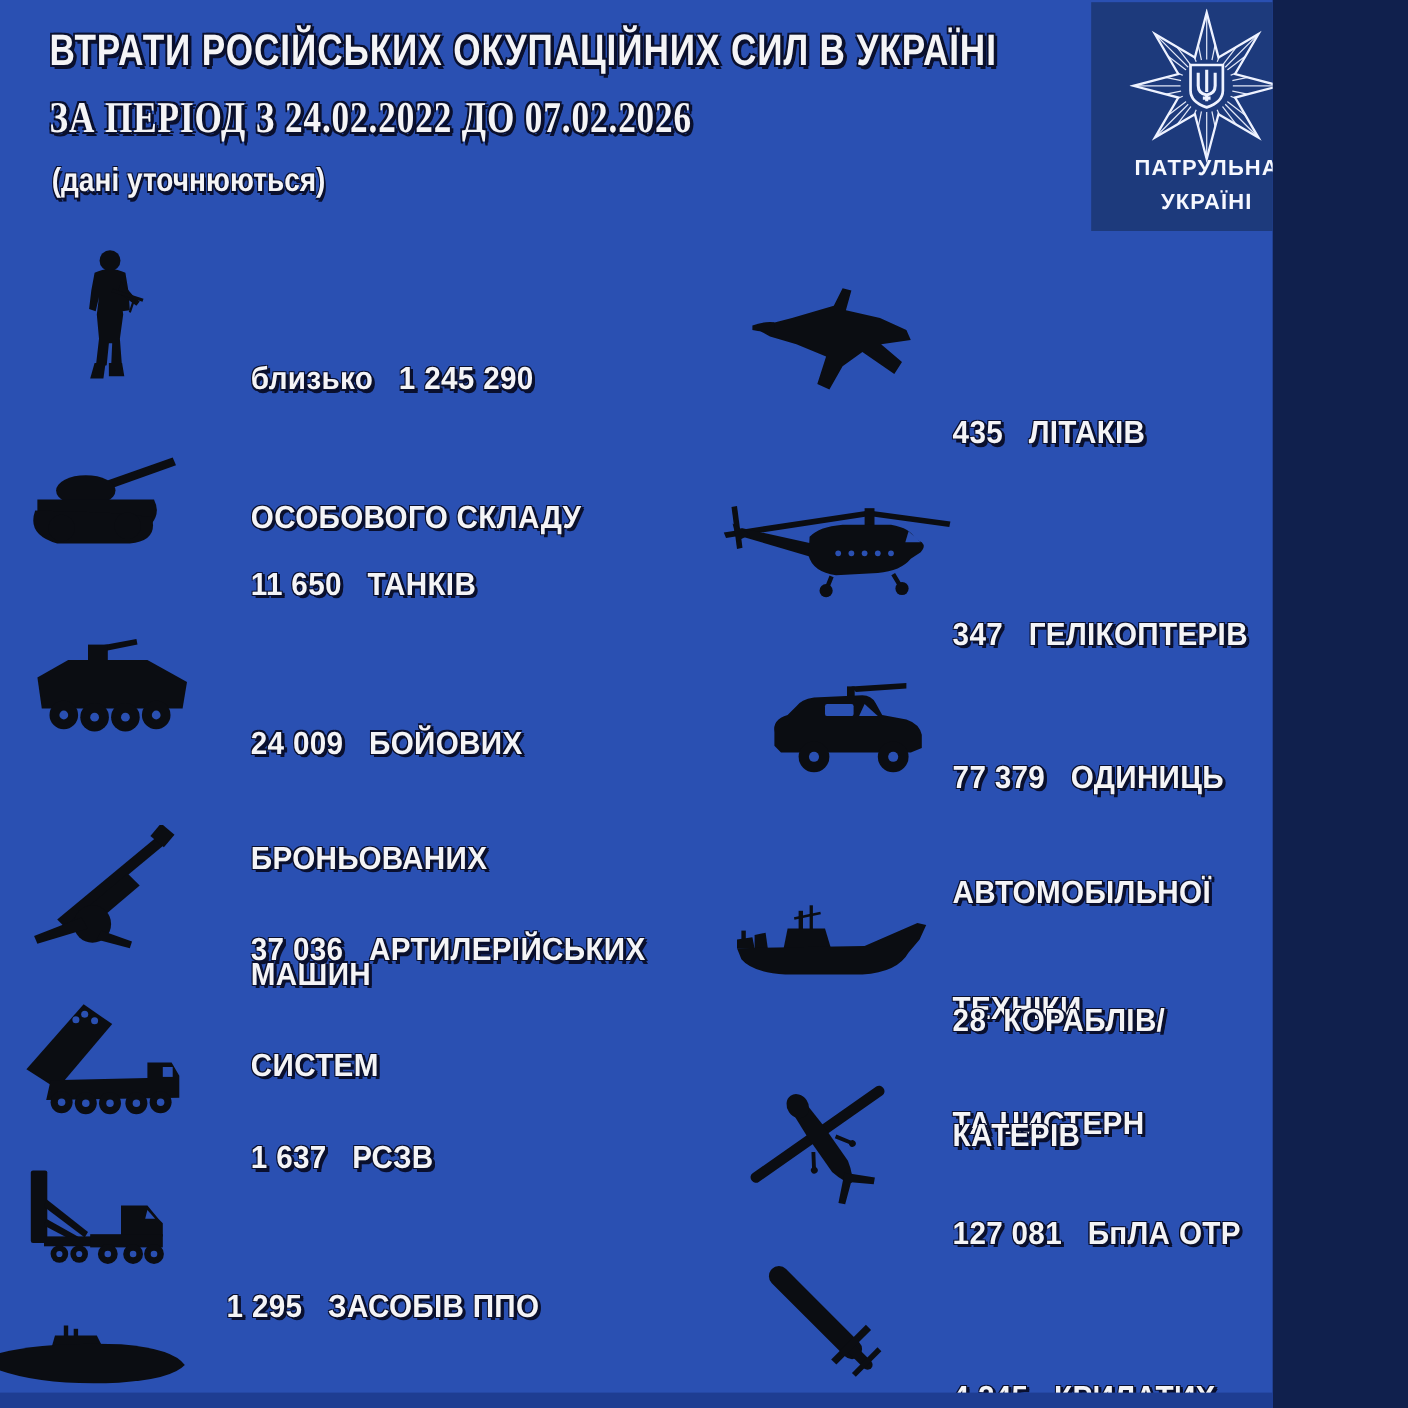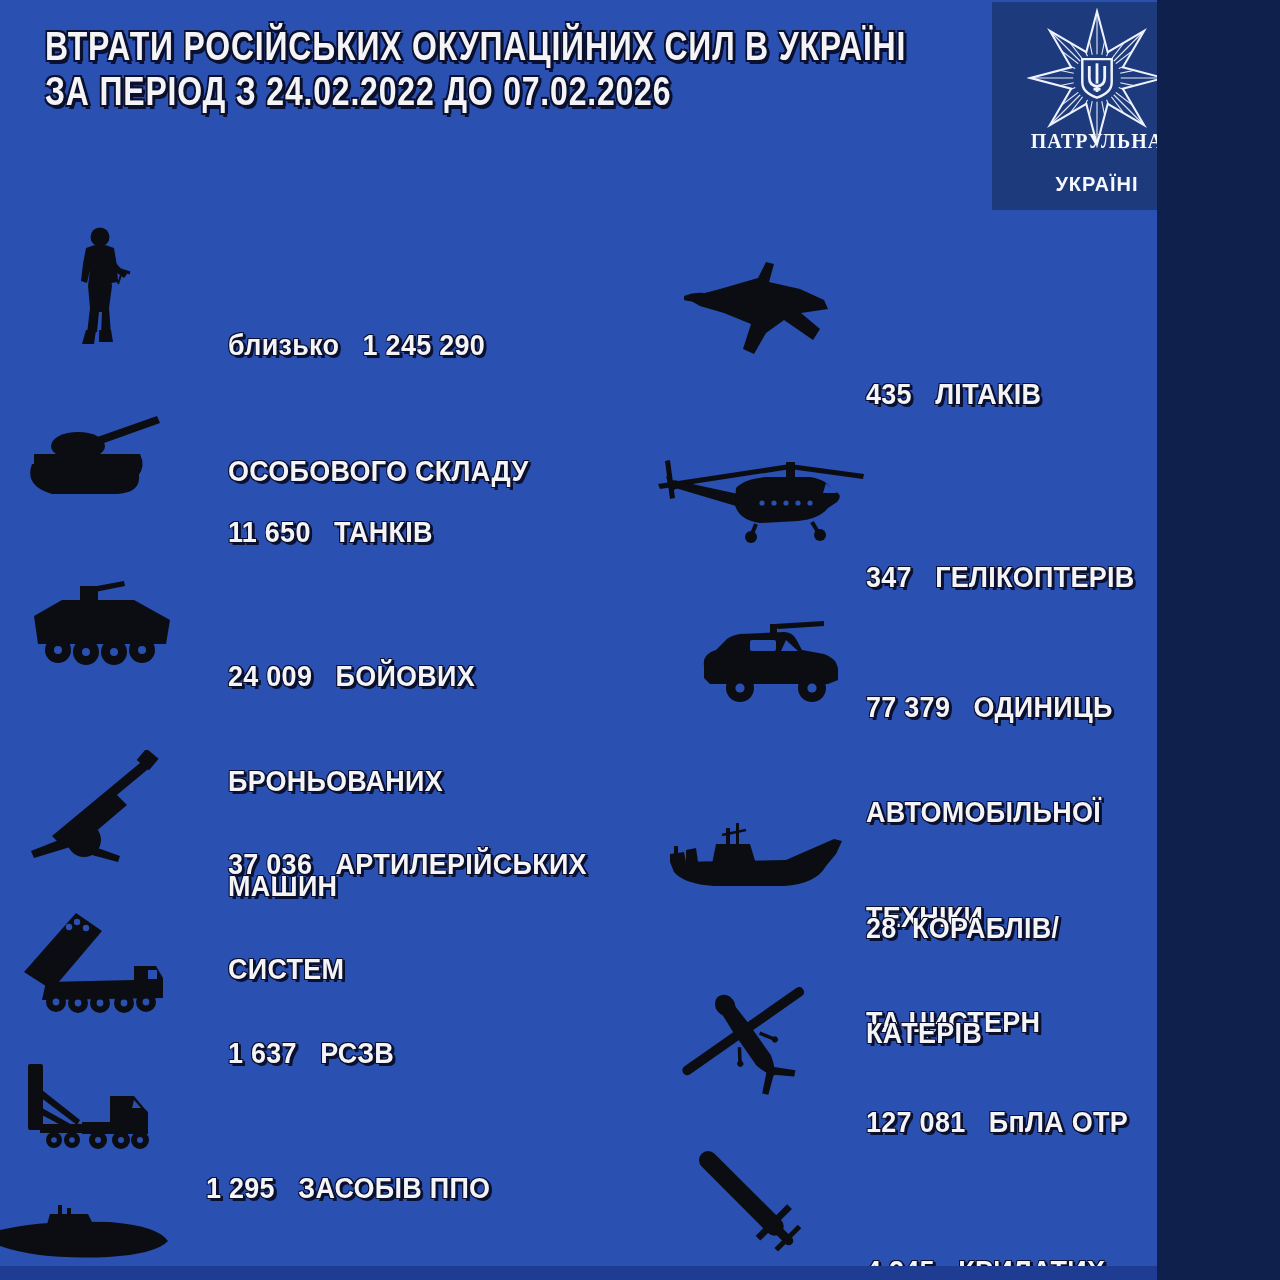--- a/index.html
+++ b/index.html
@@ -51,21 +51,24 @@
   }
   .star-wrap{position:absolute;left:35px;top:6px;width:140px;height:136px;}
 </style>
 </head>
 <body>
 
 <div class="canvas">
 
   <div class="abs" style="left:45px;top:24px;">
     <div><span class="title-line">ВТРАТИ РОСІЙСЬКИХ ОКУПАЦІЙНИХ СИЛ В УКРАЇНІ</span></div>
-    <div style=""><span class="title-line">ЗА ПЕРІОД З 24.02.2022 ДО 07.02.2026</span></div>
+    <div style="margin-top:14px;font-family:Liberation Serif, serif;"><span class="title-line">ЗА ПЕРІОД З 24.02.2022 ДО 07.02.2026</span></div>
+  </div>
+  <div class="abs" style="left:47px;top:148px;">
+    <span class="note-line">(дані уточнюються)</span>
   </div>
 
   <div class="logo-panel">
     <div class="star-wrap">
       <svg viewBox="-100 -100 200 200">
         <defs>
           <clipPath id="starclip">
             <polygon points="95,0 36.9,15.3 67.2,67.2 15.3,36.9 0,95 -15.3,36.9 -67.2,67.2 -36.9,15.3 -95,0 -36.9,-15.3 -67.2,-67.2 -15.3,-36.9 0,-95 15.3,-36.9 67.2,-67.2 36.9,-15.3"></polygon>
           </clipPath>
         </defs>
@@ -109,21 +112,21 @@
         <circle cx="0" cy="0" r="34" fill="#1d3a7c"></circle>
         <path d="M-21,-27 L21,-27 L21,6 Q21,21 0,28 Q-21,21 -21,6 Z" fill="#1d3a7c" stroke="#eef2ff" stroke-width="3.5"></path>
         <g stroke="#eef2ff" stroke-width="4" fill="none">
           <path d="M-11,-17 V0 Q-11,10 0,12 Q11,10 11,0 V-17"></path>
           <path d="M0,-21 V8"></path>
           <path d="M0,12 V20"></path>
           <path d="M-5,16 H5"></path>
         </g>
       </svg>
     </div>
-    <div class="org" style="top:128px;font-family:Liberation Serif, serif;">ПАТРУЛЬНА</div>
+    <div class="org" style="top:140px;">ПАТРУЛЬНА</div>
     <div class="org" style="top:171px;">УКРАЇНІ</div>
   </div>
 
   <div class="icon" style="left:72px;top:226px;width:66px;height:136px;">
     <svg viewBox="0 0 66 136">
       <circle class="sil" cx="28" cy="11" r="9.5"></circle>
       <path class="sil" d="M14 22 Q28 15 42 22 L45 40 L46 56 L39 57 L38 44 L40 60 L37 82 L39 108 L29 108 L30 86 L27 86 L25 106 L15 108 L18 82 L16 60 L18 44 L15 57 L9 55 L11 38 Z"></path>
       <path class="sil" d="M27 104 L39 104 L41 116 L27 116 Z"></path>
       <path class="sil" d="M14 104 L24 104 L22 118 L10 118 Z"></path>
       <path class="sil" d="M38 30 L50 44 L55 48 L52 52 L44 46 L35 40 Z"></path>

